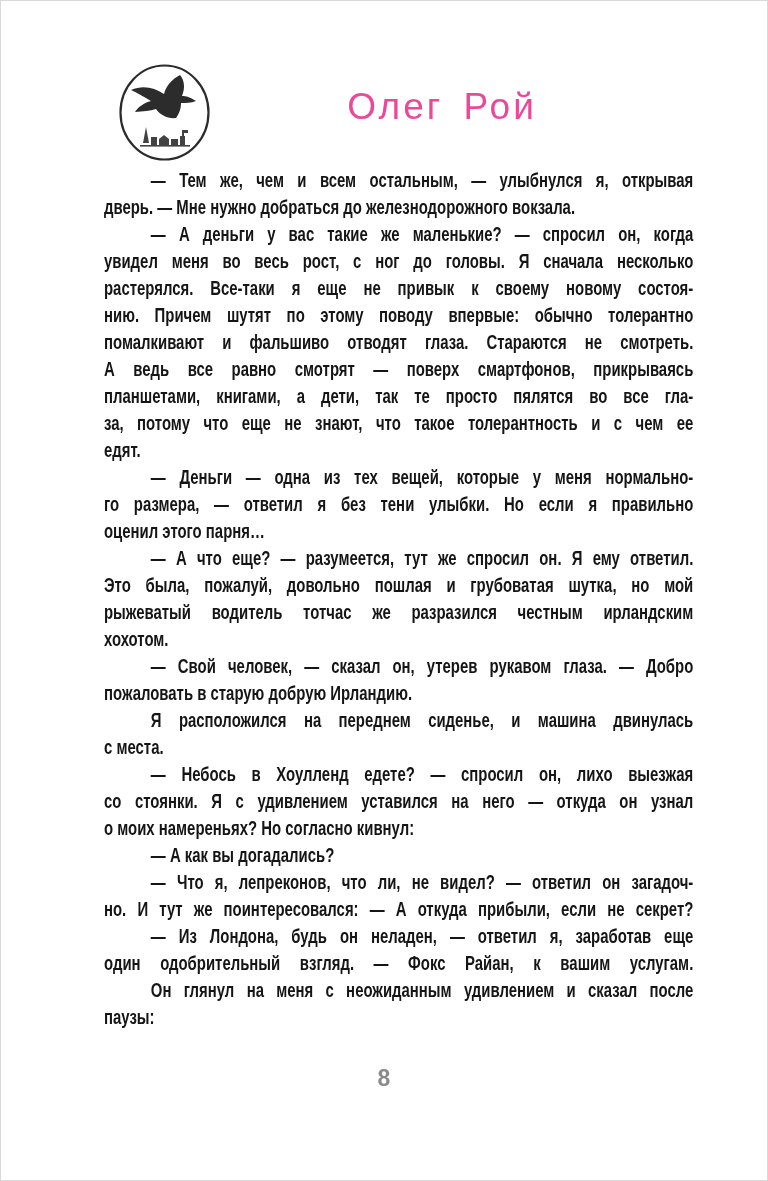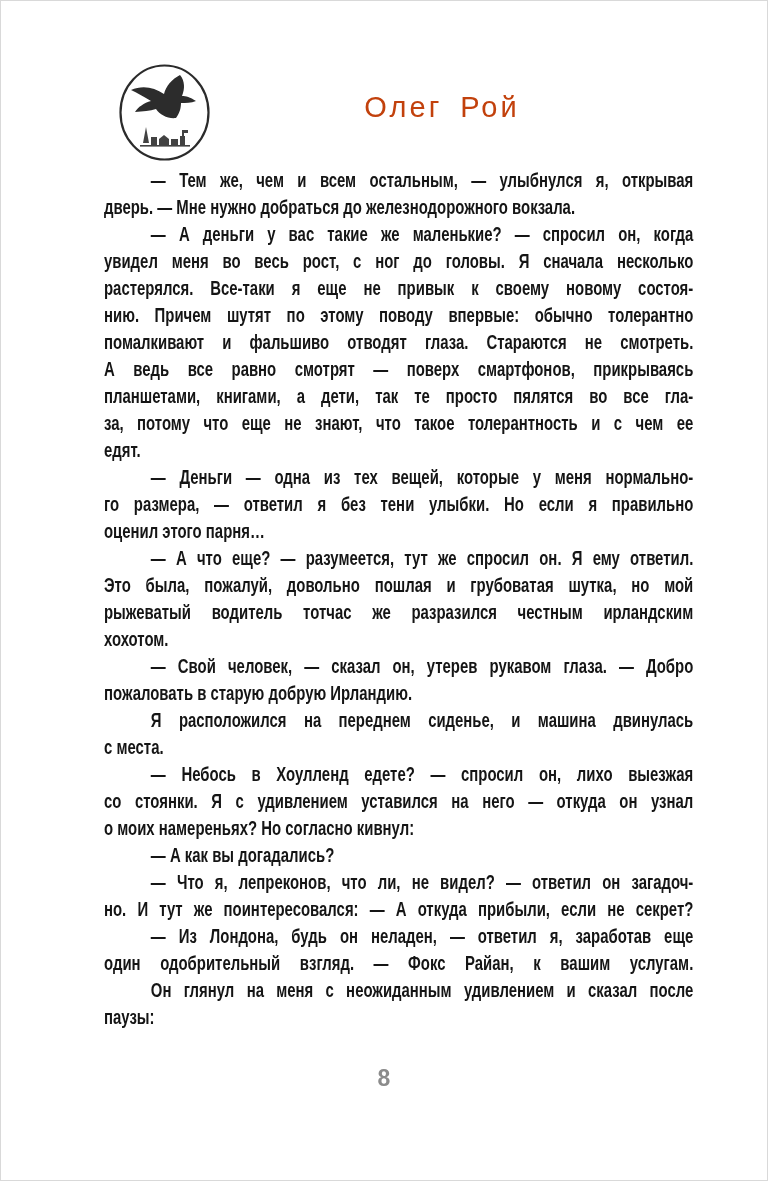--- a/index.html
+++ b/index.html
@@ -13,24 +13,24 @@
     font-family:"Liberation Sans","DejaVu Sans",sans-serif;
   }
   .logo {
     position:absolute; left:117px; top:62px;
     width:93px; height:99px;
   }
   .logo svg { display:block; width:100%; height:100%; }
   .author {
     position:absolute; top:90px; left:441px;
     transform:translateX(-50%);
-    font-size:29px; line-height:32px;
+    font-size:37px; line-height:32px;
     font-weight:400;
     letter-spacing:3px; word-spacing:7px;
-    color:#c2410c;
+    color:#ec4899;
     white-space:nowrap;
   }
   .body-block {
     position:absolute; left:103px; top:165px;
     width:830px;
     transform:scaleX(0.71);
     transform-origin:0 0;
     font-weight:bold;
     font-size:21px; line-height:27px;
     color:#151515;

